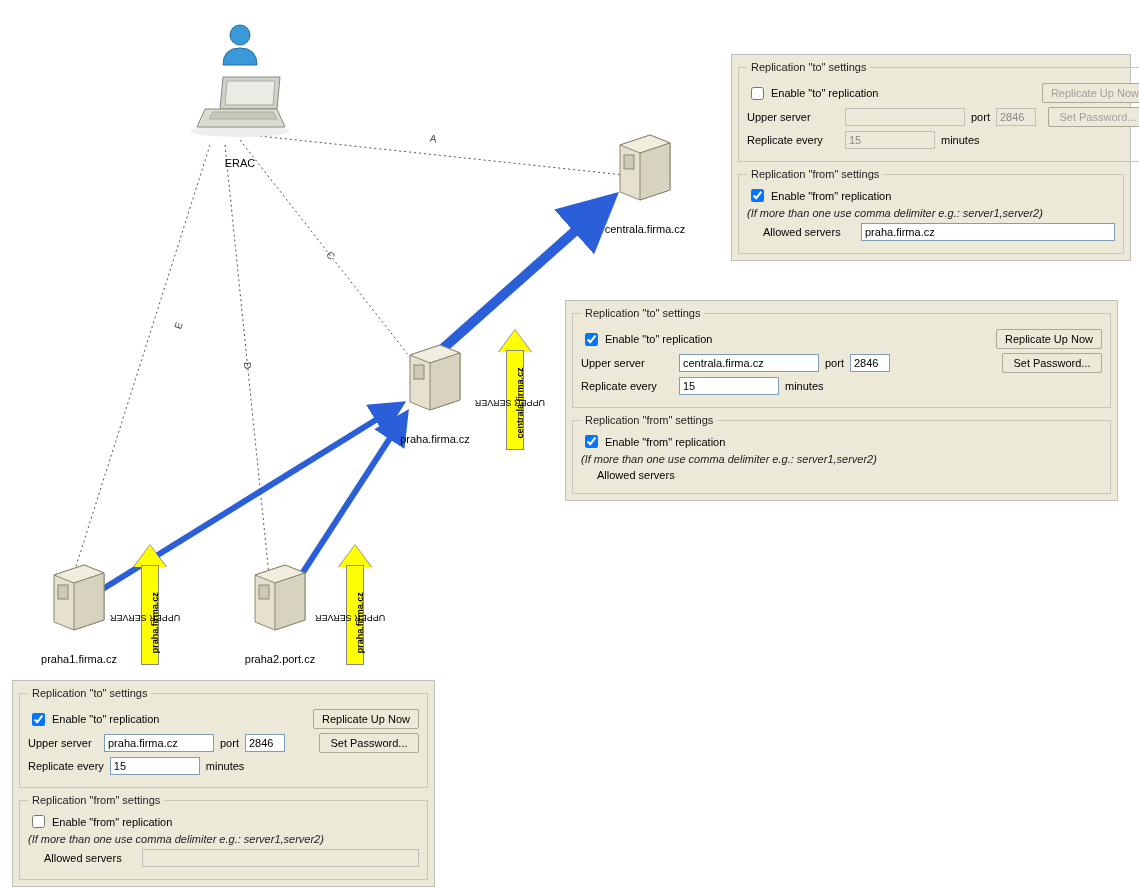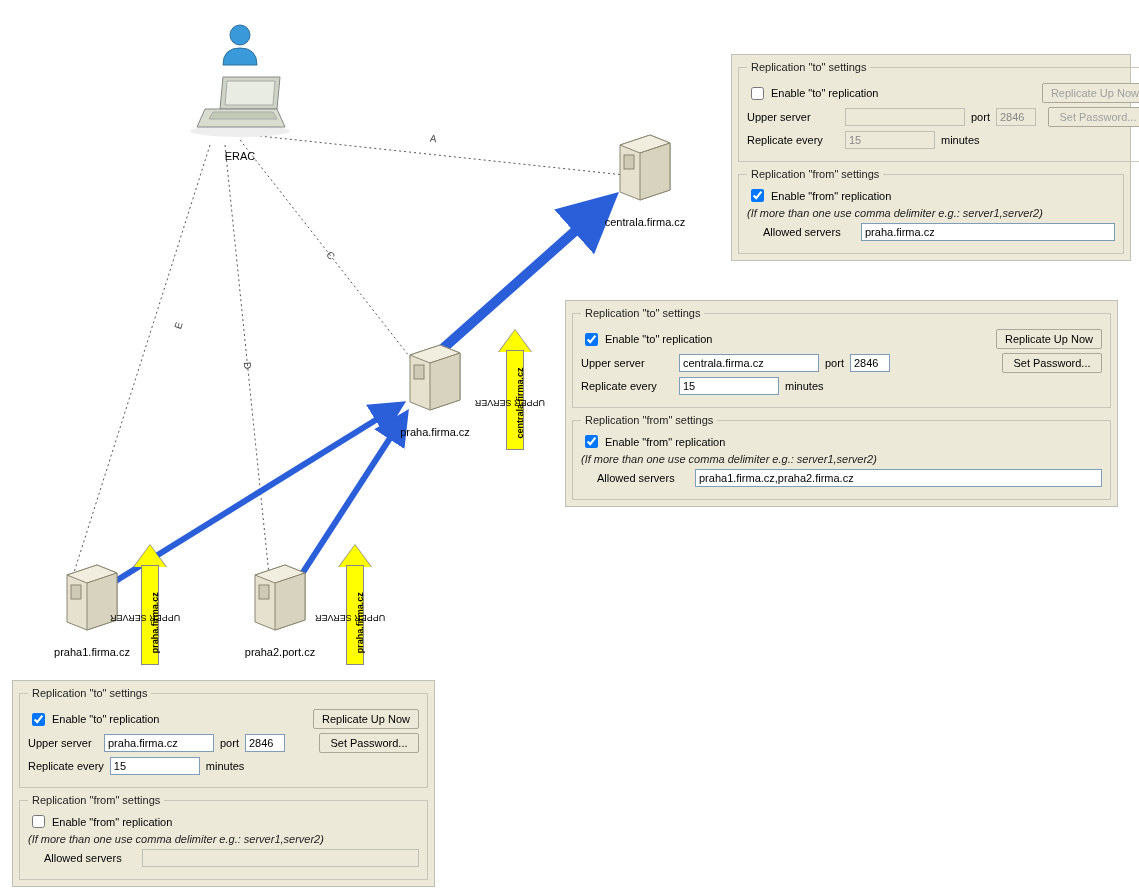--- a/index.html
+++ b/index.html
@@ -19,21 +19,21 @@
     left: 0; top: 0;
     width: 1139px; height: 888px;
     pointer-events: none;
   }
   .node {
     position: absolute;
     text-align: center;
     font-size: 11px;
   }
   .node .label {
-    margin-top: 9px;
+    margin-top: 16px;
     white-space: nowrap;
   }
   .panel {
     position: absolute;
     background: #ece9d8;
     border: 1px solid #c0c0b8;
   }
   fieldset {
     border: 1px solid #c7c6b9;
     margin: 6px;
@@ -194,21 +194,21 @@
 <div class="node" style="left:380px; top:335px; width:110px;">
   <svg width="70" height="80" viewBox="0 0 70 80">
     <polygon points="10,20 40,10 60,18 60,65 30,75 10,67" fill="#e6e1cf" stroke="#8a8772"></polygon>
     <polygon points="10,20 40,10 60,18 30,28" fill="#f2eedf" stroke="#8a8772"></polygon>
     <polygon points="30,28 60,18 60,65 30,75" fill="#d8d3bf" stroke="#8a8772"></polygon>
     <rect x="14" y="30" width="10" height="14" fill="#cfcab6" stroke="#8a8772"></rect>
   </svg>
   <div class="label">praha.firma.cz</div>
 </div>
 
-<div class="node" style="left:37px; top:555px; width:110px;">
+<div class="node" style="left:24px; top:555px; width:110px;">
   <svg width="70" height="80" viewBox="0 0 70 80">
     <polygon points="10,20 40,10 60,18 60,65 30,75 10,67" fill="#e6e1cf" stroke="#8a8772"></polygon>
     <polygon points="10,20 40,10 60,18 30,28" fill="#f2eedf" stroke="#8a8772"></polygon>
     <polygon points="30,28 60,18 60,65 30,75" fill="#d8d3bf" stroke="#8a8772"></polygon>
     <rect x="14" y="30" width="10" height="14" fill="#cfcab6" stroke="#8a8772"></rect>
   </svg>
   <div class="label">praha1.firma.cz</div>
 </div>
 
 <div class="node" style="left:225px; top:555px; width:110px;">
@@ -312,21 +312,20 @@
   </fieldset>
   <fieldset>
     <legend>Replication "from" settings</legend>
     <label class="inline">
       <input type="checkbox" checked="" style="">
       <span>Enable "from" replication</span>
     </label>
     <div class="hint">(If more than one use comma delimiter e.g.: server1,server2)</div>
     <div class="row">
       <span class="field-label" style="margin-left:16px">Allowed servers</span>
-      <input type="text" style="flex: 1 1 0%;" value="praha1.firma.cz,praha2.firma.cz">
     </div>
   </fieldset>
 </div>
 
 <div class="panel" style="left:12px; top:680px; width:423px;">
   <fieldset>
     <legend>Replication "to" settings</legend>
     <div class="row">
       <label class="inline">
         <input type="checkbox" checked="" style="">

